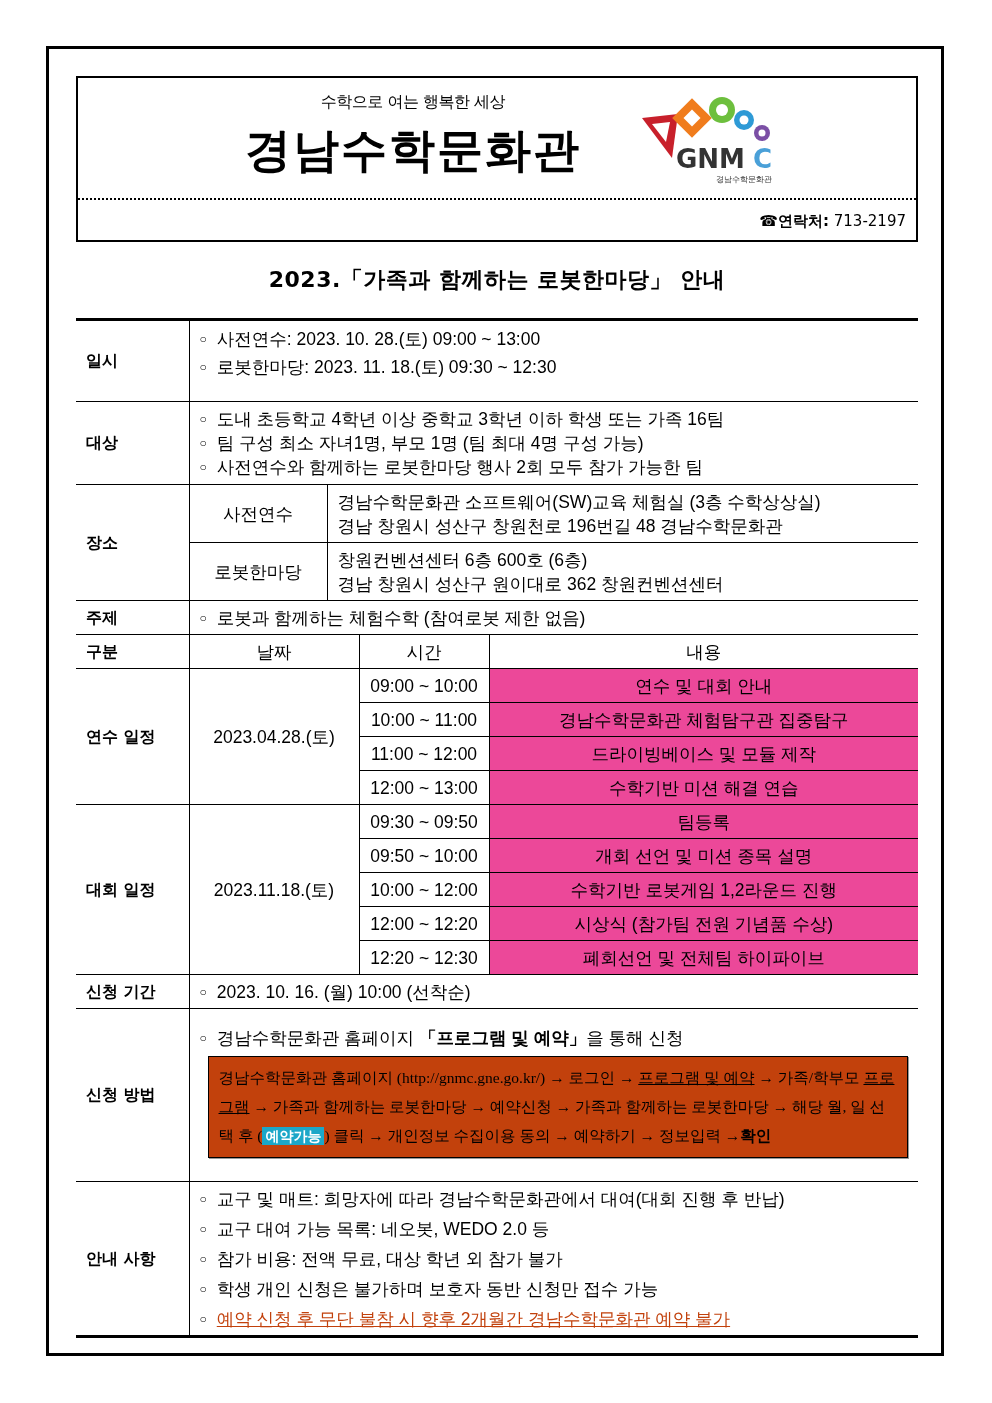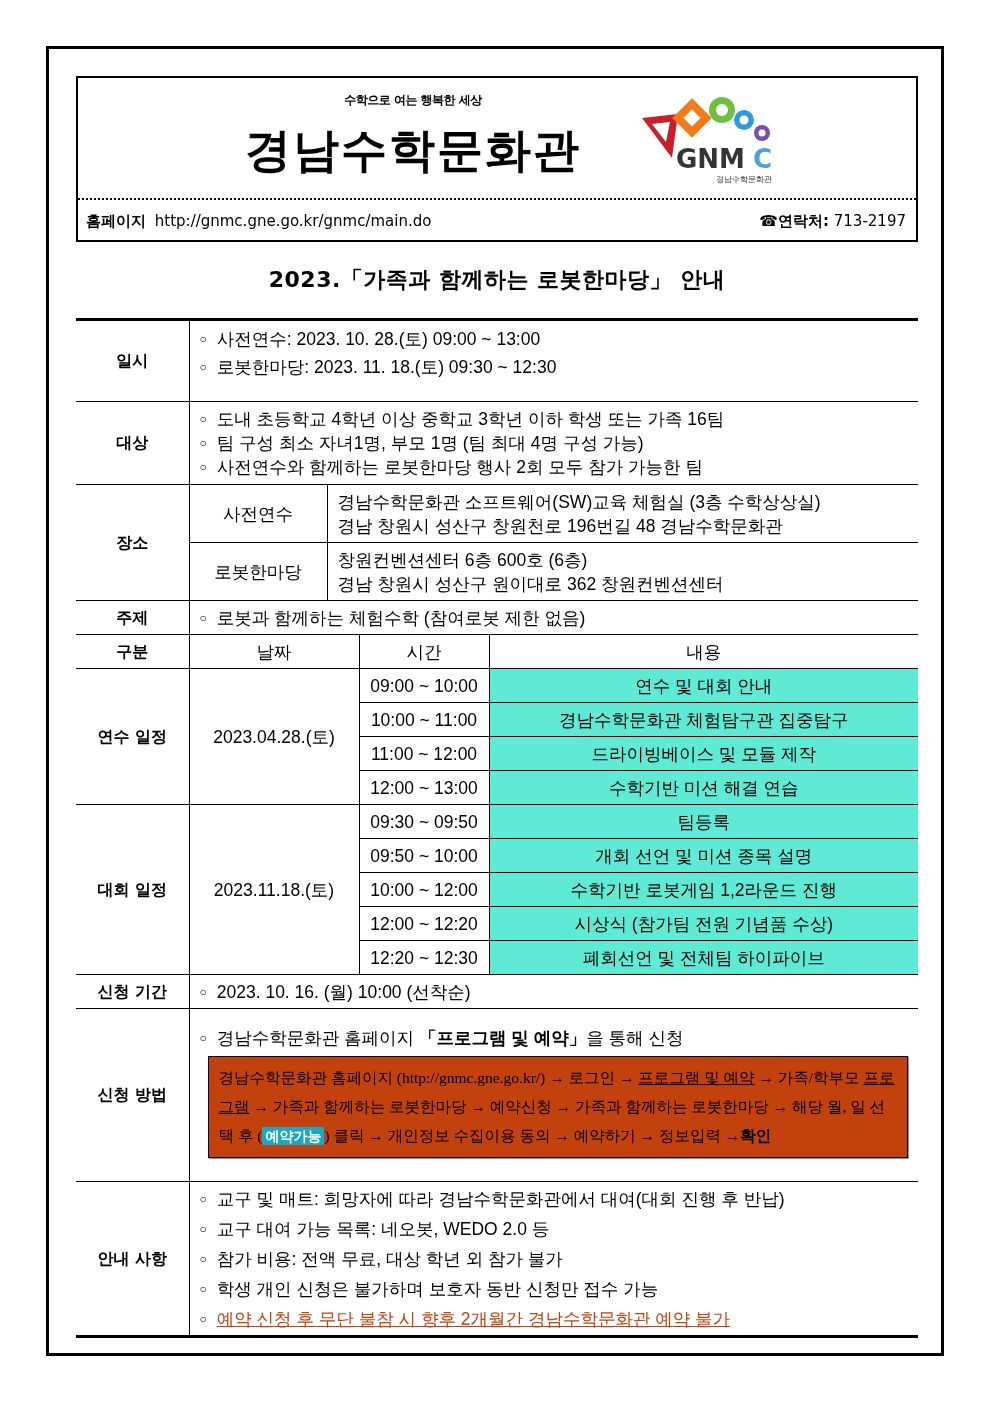--- a/index.html
+++ b/index.html
@@ -1,39 +1,39 @@
 <!DOCTYPE html>
 <html><head>
 <meta charset="utf-8">
 <style>
   html, body { margin: 0; padding: 0; background: #ffffff; }
   body { width: 992px; height: 1403px; position: relative; font-family: "DejaVu Sans", "Liberation Sans", sans-serif; color: #000; }
   .page-frame { position: absolute; left: 46px; top: 46px; width: 898px; height: 1310px; border: 3px solid #000; box-sizing: border-box; }
 
   .header-box { position: absolute; left: 76px; top: 76px; width: 842px; height: 166px; border: 2px solid #000; box-sizing: border-box; }
-  .slogan { position: absolute; left: 0; width: 670px; top: 14px; text-align: center; font-size: 12px; font-weight: bold; letter-spacing: -0.5px; }
+  .slogan { position: absolute; left: 0; width: 670px; top: 14px; text-align: center; font-size: 16px; font-weight: normal; letter-spacing: -0.5px; }
   .org-title { position: absolute; left: 0; width: 670px; top: 42px; text-align: center; font-size: 46px; font-weight: bold; letter-spacing: 2px; }
   .logo { position: absolute; left: 560px; top: 18px; width: 150px; height: 90px; }
   .dotted-sep { position: absolute; left: 0; right: 0; top: 120px; border-top: 2px dotted #000; }
   .homepage-line { position: absolute; left: 8px; top: 134px; font-size: 15px; }
   .homepage-line b { font-weight: bold; margin-right: 4px; }
   .contact-line { position: absolute; right: 10px; top: 134px; font-size: 15px; text-align: center; }
   .contact-line b { font-weight: bold; }
 
   .doc-title { position: absolute; left: 76px; width: 842px; top: 265px; text-align: center; font-size: 22px; font-weight: bold; letter-spacing: 0.5px; }
 
   table.info { position: absolute; left: 76px; top: 318px; width: 842px; border-collapse: collapse; table-layout: fixed; font-family: "Liberation Sans", "DejaVu Sans", sans-serif; font-size: 17.5px; }
   table.info td { border: 1px solid #000; padding: 0 10px; vertical-align: middle; line-height: 24px; }
   table.info tr.top td { border-top: 3px solid #000; }
   table.info tr.bottom td { border-bottom: 3px solid #000; }
   table.info td:first-child { border-left: none; }
   table.info td:last-child { border-right: none; }
-  td.head { text-align: center; font-weight: bold; font-family: "DejaVu Sans", sans-serif; font-size: 16px; }
+  td.head { font-weight: bold; font-family: "DejaVu Sans", sans-serif; font-size: 16px; }
   td.center { text-align: center; }
-  td.shade { background: #5eead4; text-align: center; }
+  td.shade { background: #ec4899; text-align: center; }
   .bul { display: block; white-space: nowrap; }
   .bul::before { content: "○"; font-size: 12px; margin-right: 10px; vertical-align: 2px; }
   .red { color: #c2410c; text-decoration: underline; }
   .howto-box { margin: 6px 0 10px 8px; border: 1px solid #000; background: #c2410c; padding: 6px 10px; font-family: "Liberation Serif", "DejaVu Serif", serif; font-size: 15.5px; line-height: 29px; box-shadow: 1px 1px 0 #999; }
   .badge { background: #1ba7c8; color: #fff; font-family: "DejaVu Sans", sans-serif; font-weight: bold; font-size: 14px; padding: 1px 3px; }
   .und { text-decoration: underline; }
 </style>
 </head>
 <body>
 
@@ -53,24 +53,20 @@
       <circle cx="106" cy="24" r="10" fill="#2e9ad6"></circle>
         <circle cx="106" cy="24" r="4.5" fill="#fff"></circle>
       <circle cx="124" cy="37" r="8" fill="#7b4fa5"></circle>
         <circle cx="124" cy="37" r="3.5" fill="#fff"></circle>
       <text x="38" y="72" font-family="DejaVu Sans, sans-serif" font-weight="bold" font-size="26" fill="#333">GNM</text>
       <text x="115" y="72" font-family="DejaVu Sans, sans-serif" font-weight="bold" font-size="26" fill="#4aa0d8">C</text>
       <text x="78" y="86" font-family="DejaVu Sans, sans-serif" font-size="8" fill="#333">경남수학문화관</text>
     </svg>
   </div>
   <div class="dotted-sep"></div>
-  <div class="homepage-line">
-    <b>홈페이지</b>
-    <span>http://gnmc.gne.go.kr/gnmc/main.do</span>
-  </div>
   <div class="contact-line">
     <span>☎</span><b>연락처:</b>
     <span>713-2197</span>
   </div>
 </div>
 
 <div class="doc-title">2023.「가족과 함께하는 로봇한마당」 안내</div>
 
 <table class="info">
   <colgroup>

